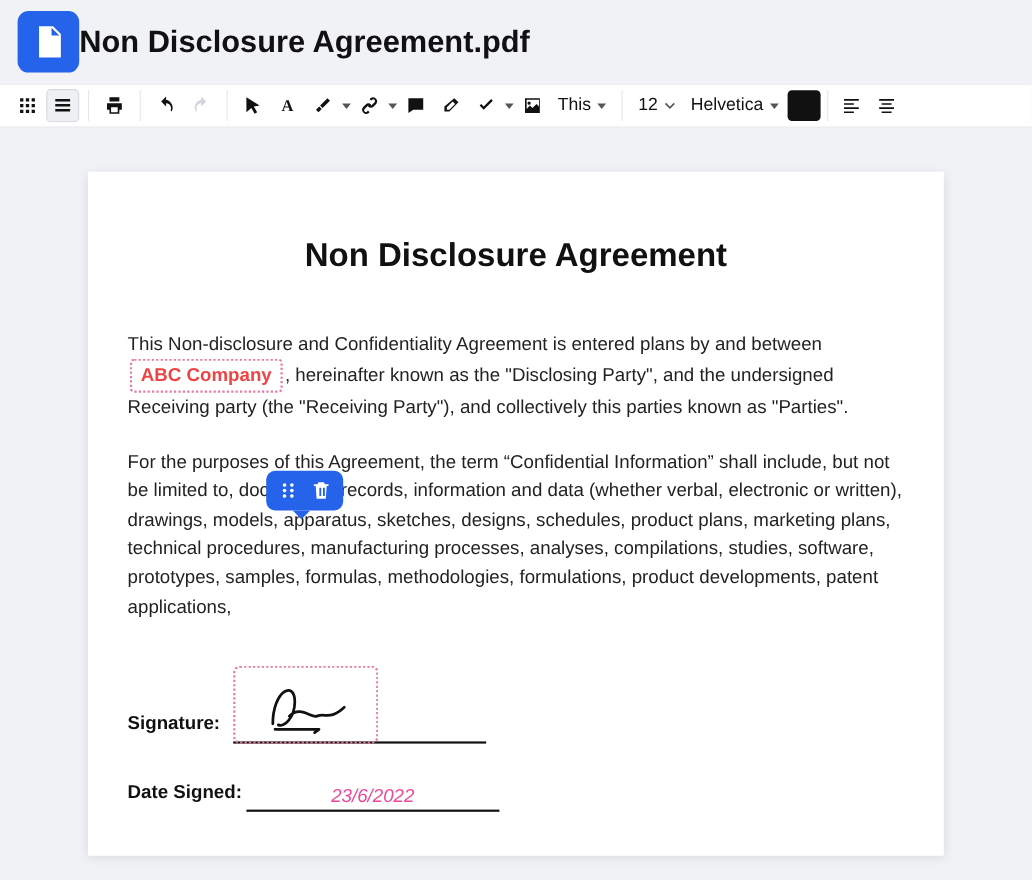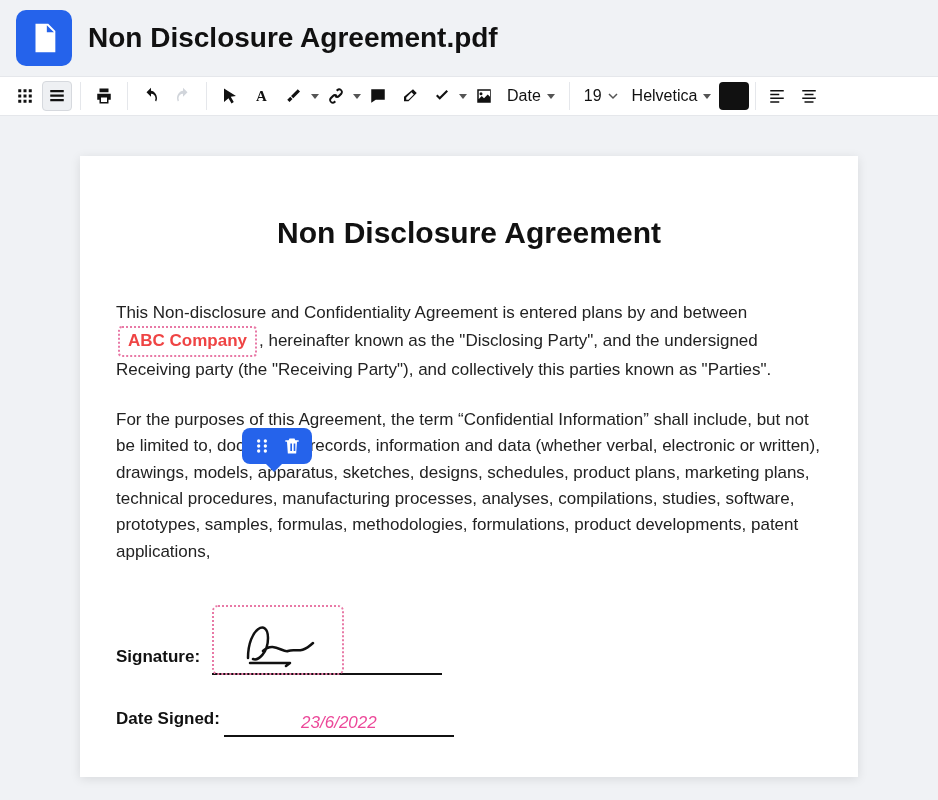--- a/index.html
+++ b/index.html
@@ -1,18 +1,18 @@
 <!DOCTYPE html>
 <html><head>
 <meta charset="utf-8">
 <style>
 * { box-sizing: border-box; margin: 0; padding: 0; }
 body { font-family: -apple-system, BlinkMacSystemFont, "Segoe UI", Helvetica, Arial, sans-serif; background: #f0f2f5; width: 938px; height: 800px; overflow: hidden; }
 .app { background: #f0f2f5; border-radius: 12px; width: 100%; height: 100%; display: flex; flex-direction: column; }
-.header { display: flex; align-items: center; padding: 10px 16px; gap: 16px; }
+.header { display: flex; align-items: center; padding: 10px 16px; }
 .logo { width: 56px; height: 56px; background: #2563eb; border-radius: 10px; display: flex; align-items: center; justify-content: center; }
 .logo svg { width: 34px; height: 34px; fill: white; }
 .title { font-size: 28px; font-weight: 700; color: #111; }
 .toolbar { background: white; border-top: 1px solid #e5e7eb; border-bottom: 1px solid #e5e7eb; display: flex; align-items: center; padding: 4px 10px; gap: 2px; }
 .tb-btn { width: 30px; height: 30px; display: flex; align-items: center; justify-content: center; border: none; background: transparent; border-radius: 4px; cursor: pointer; color: #111; }
 .tb-btn svg { width: 18px; height: 18px; fill: currentColor; }
 .tb-btn.disabled { color: #d1d5db; }
 .tb-divider { width: 1px; height: 28px; background: #e5e7eb; margin: 0 6px; }
 .tb-dropdown { display: flex; align-items: center; gap: 2px; }
 .tb-label { padding: 0 6px; font-size: 16px; color: #111; display: flex; align-items: center; gap: 6px; cursor: pointer; }
@@ -119,26 +119,26 @@
           </svg>
         </button>
       <span class="caret"></span>
     </div>
     <button class="tb-btn">
         <svg viewBox="0 0 24 24">
           <path d="M3 3h18v18H3V3zm2 2v11l4-4 3 3 5-5 3 3V5H5zm3 2a2 2 0 1 1 0 4 2 2 0 0 1 0-4z"></path>
         </svg>
       </button>
     <div class="tb-label">
-      <span>Date</span>
+      <span>This</span>
       <span class="caret"></span>
     </div>
     <div class="tb-divider"></div>
     <div class="tb-label">
-      <span>19</span>
+      <span>12</span>
       <svg width="10" height="10" viewBox="0 0 10 10">
           <path d="M1 3l4 4 4-4" stroke="#555" stroke-width="1.5" fill="none"></path>
         </svg>
     </div>
     <div class="tb-label">
       <span>Helvetica</span>
       <span class="caret"></span>
     </div>
     <div class="color-swatch"></div>
     <div class="tb-divider" style="margin:0 4px"></div>

